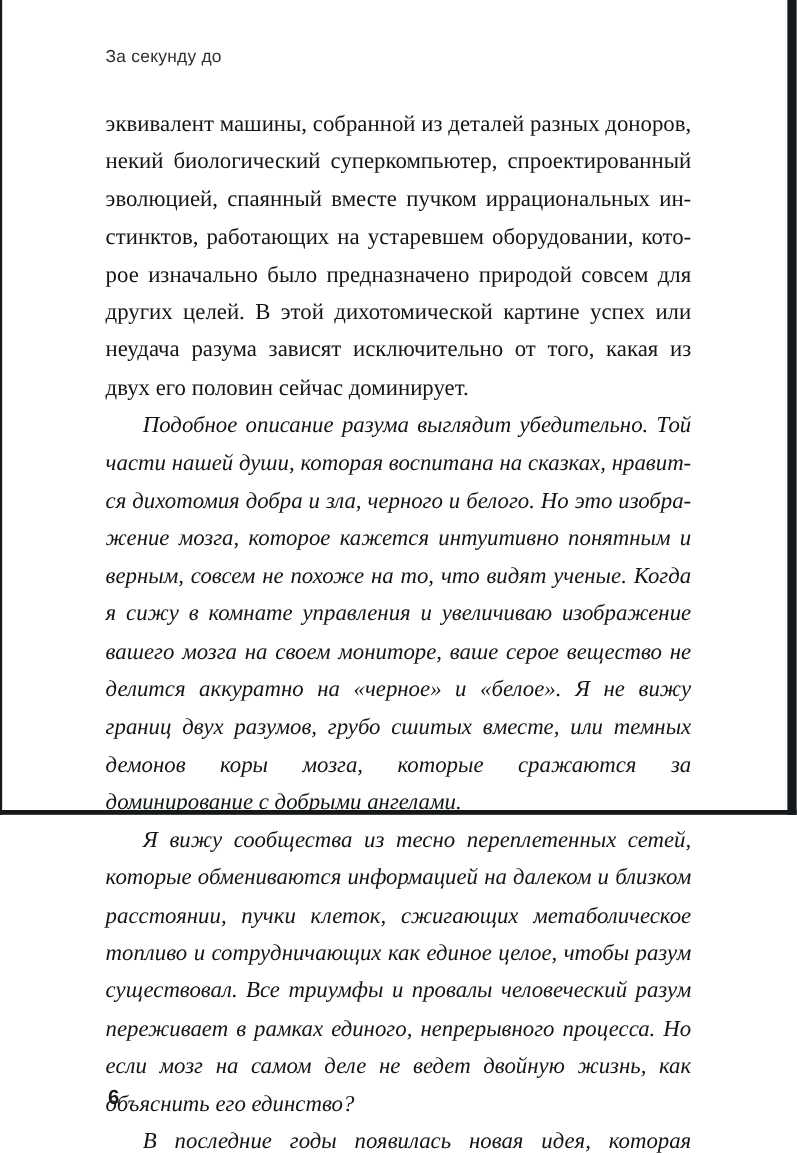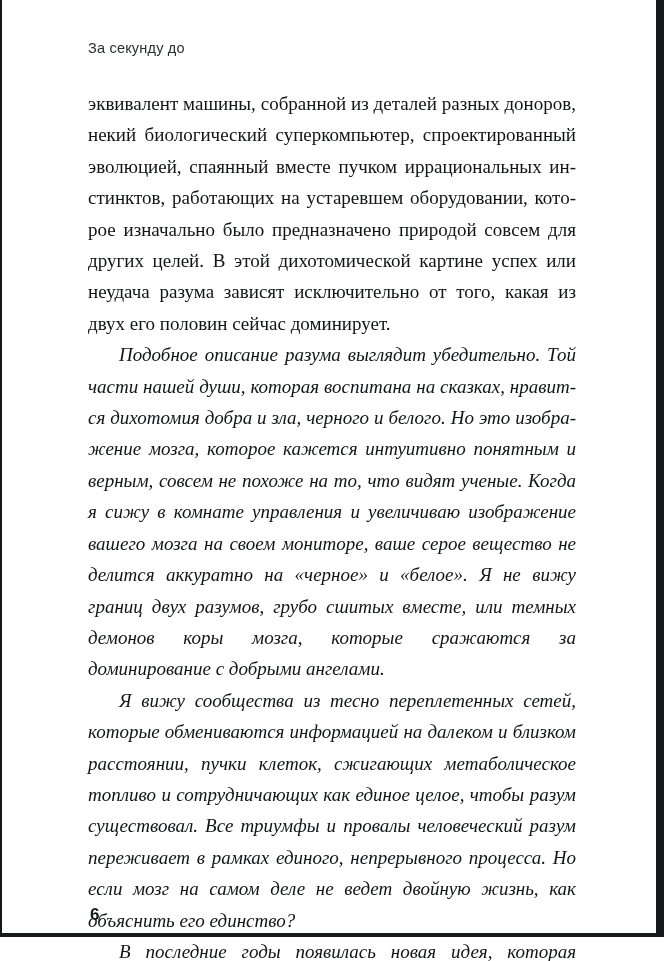--- a/index.html
+++ b/index.html
@@ -10,21 +10,21 @@
   body {
     width: 664px;
     height: 961px;
     overflow: hidden;
     font-family: "Liberation Serif", serif;
   }
 
   .page {
     position: relative;
     width: 664px;
-    height: 937px;
+    height: 679px;
     background: #ffffff;
     box-sizing: border-box;
     border-left: 2px solid #16191c;
     border-right: 8px solid #16191c;
     border-bottom: 4px solid #16191c;
     border-top: 0;
   }
 
   .page-inner {
     position: absolute;

